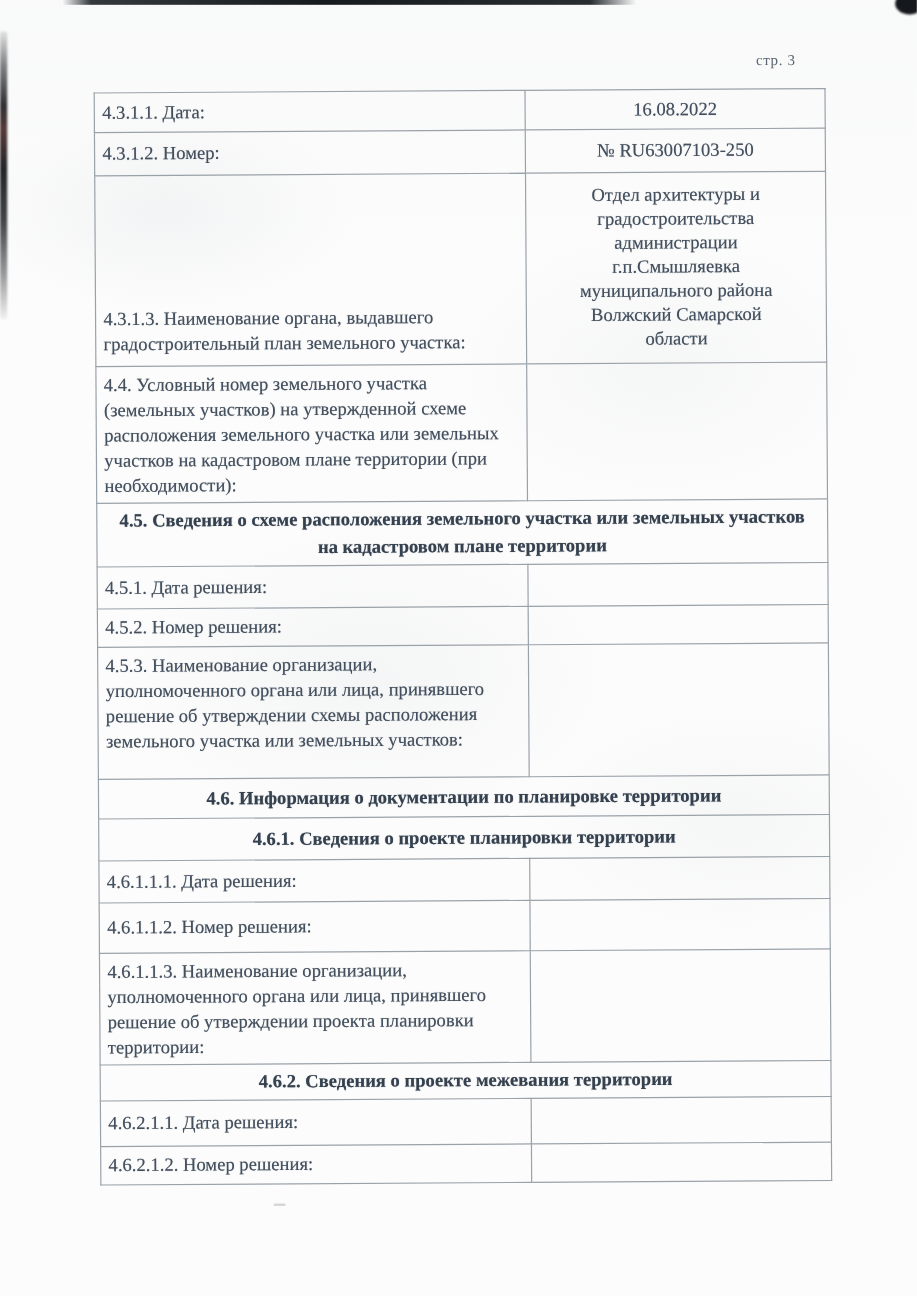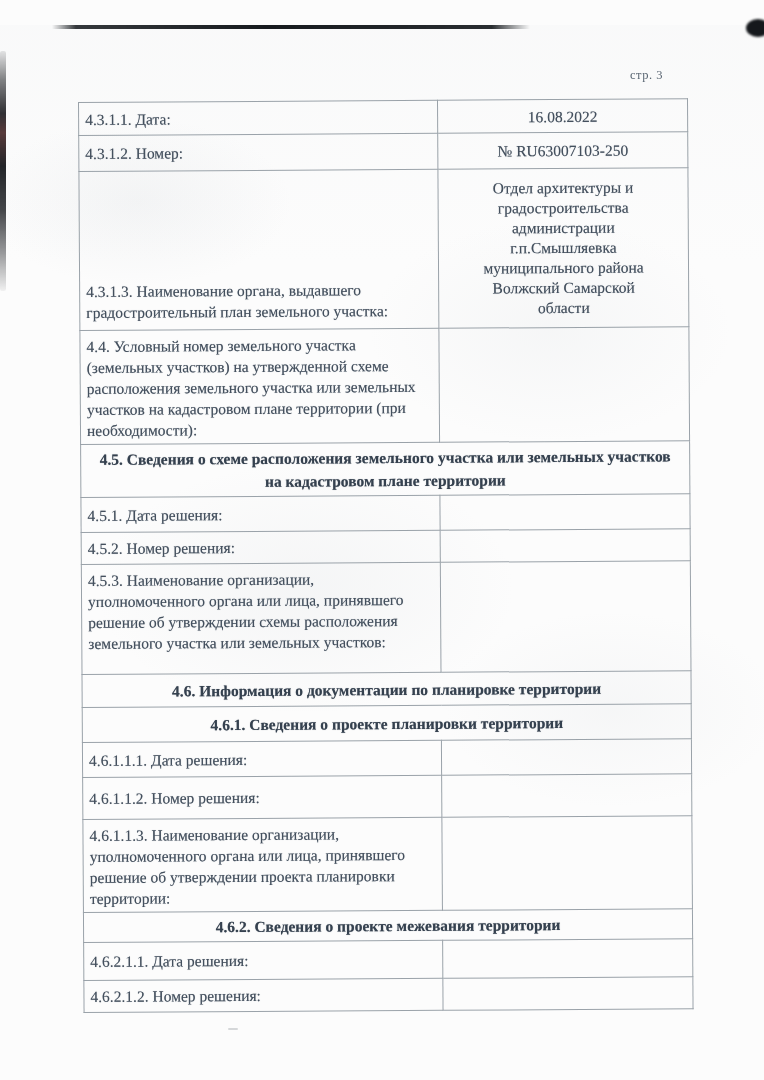--- a/index.html
+++ b/index.html
@@ -10,21 +10,21 @@
   }
   *{box-sizing:border-box;margin:0;padding:0;}
   html,body{width:764px;height:1080px;overflow:hidden;}
   body{
     background:var(--paper);
     font-family:"Liberation Serif","DejaVu Serif",serif;
     color:var(--ink);
     position:relative;
   }
   .page{
-    position:absolute;inset:0;width:764px;height:805px;background:var(--paper);margin-top:25px;
+    position:absolute;inset:0;width:764px;height:805px;background:var(--paper);
   }
   
   .page::before{
     content:"";position:absolute;inset:0;pointer-events:none;
     background:
       radial-gradient(220px 120px at 18% 22%, rgba(190,196,202,0.14), transparent 70%),
       radial-gradient(260px 160px at 72% 38%, rgba(190,196,202,0.10), transparent 70%),
       radial-gradient(300px 180px at 40% 70%, rgba(190,196,202,0.12), transparent 70%),
       radial-gradient(240px 140px at 80% 85%, rgba(190,196,202,0.10), transparent 70%),
       linear-gradient(180deg, rgba(222,226,230,0.10), rgba(255,255,255,0) 30%);

